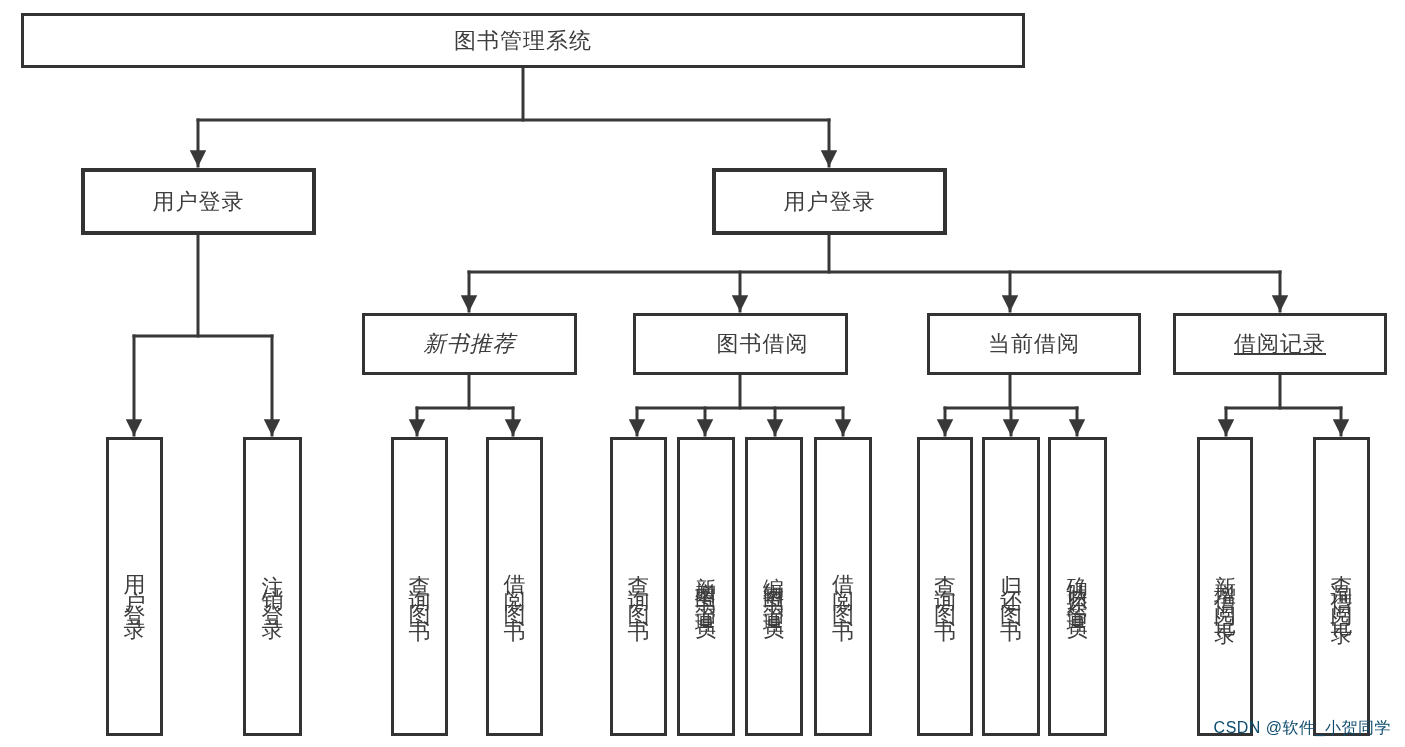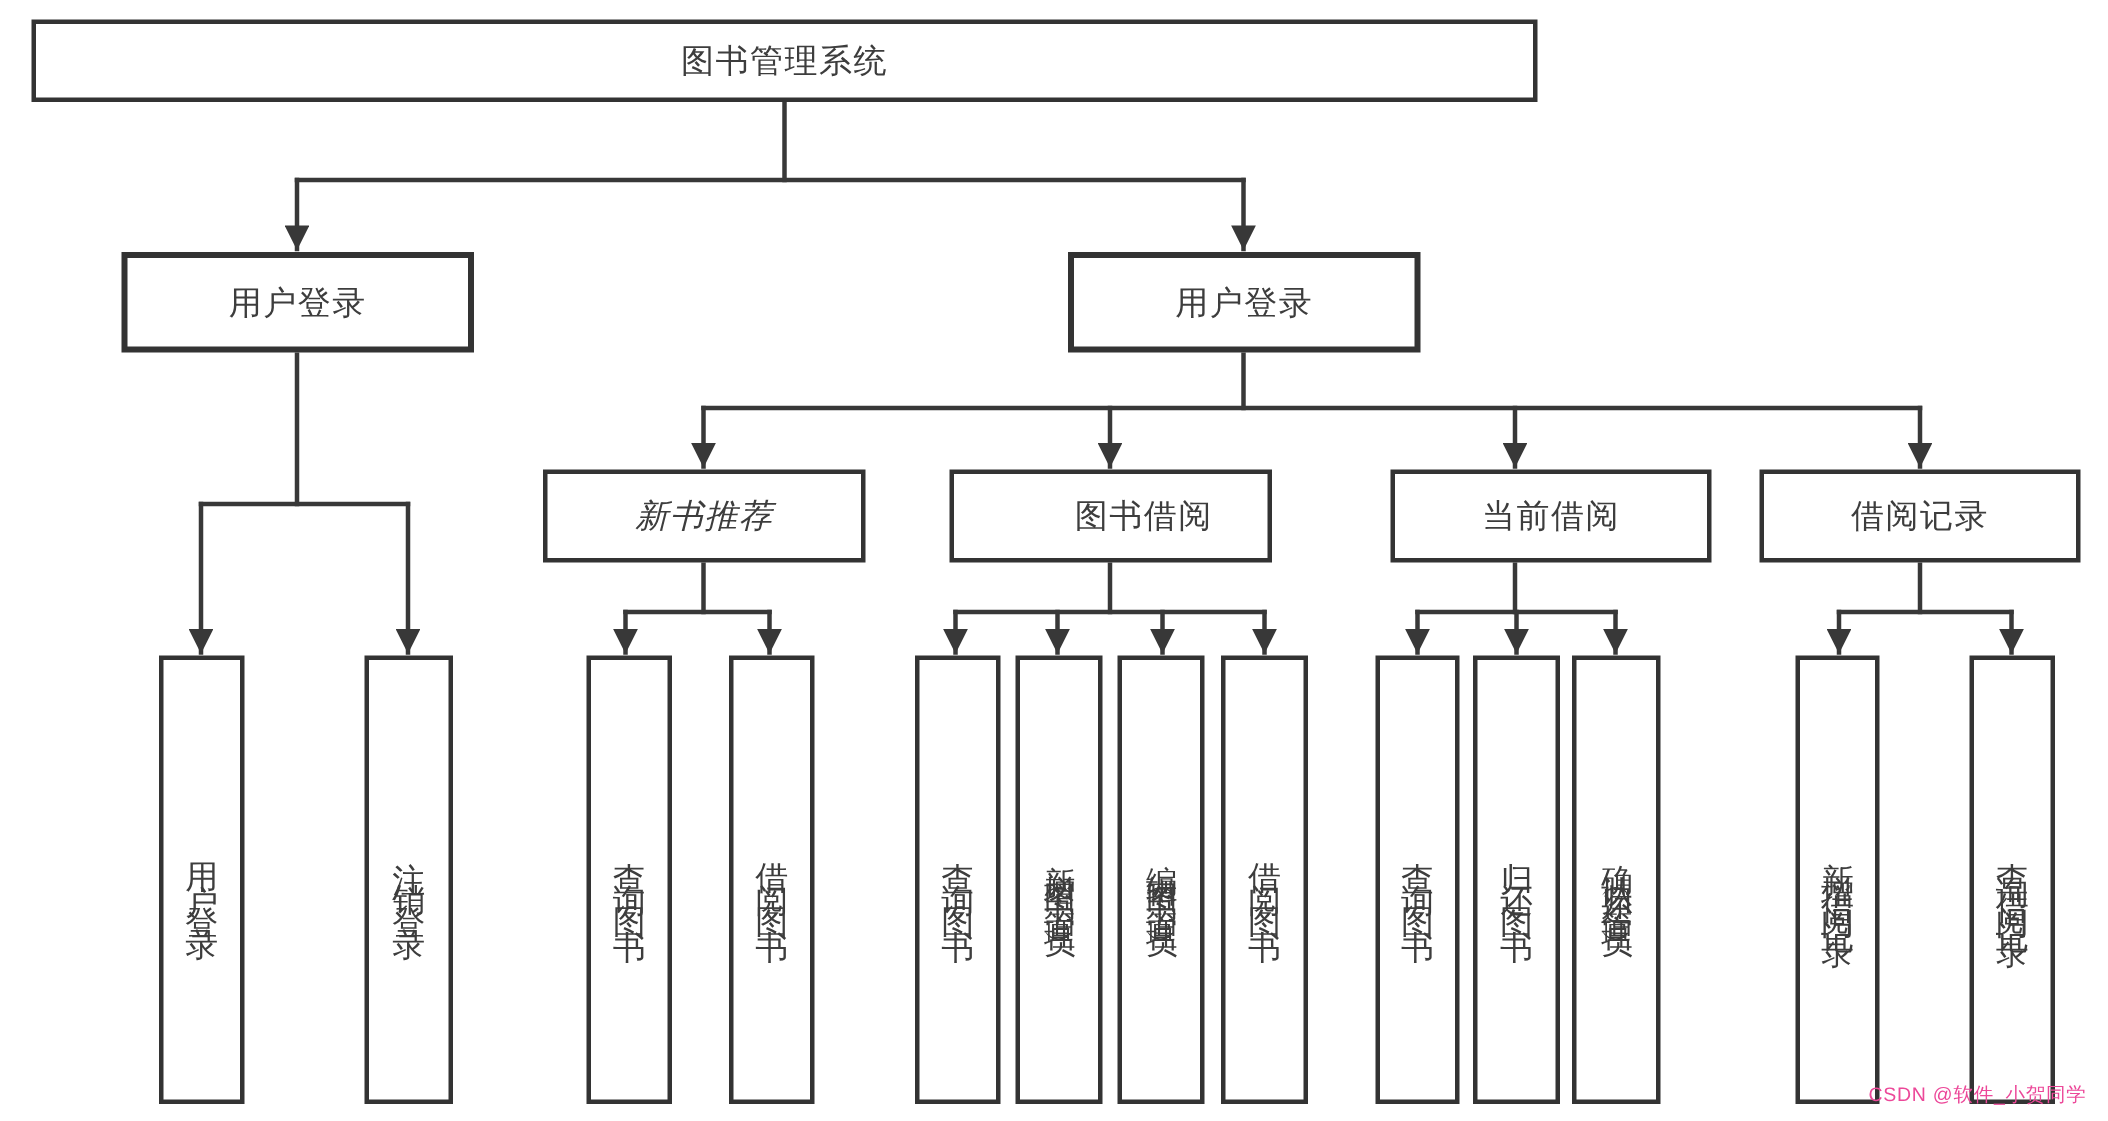--- a/index.html
+++ b/index.html
@@ -40,22 +40,22 @@
     text-orientation: mixed;
     white-space: nowrap;
   }
   .len4 span { letter-spacing: 15px; }
   .len6 span { letter-spacing: 10px; }
   .len9 span { letter-spacing: 6px; font-size: 21px; }
   #watermark {
     position: absolute;
     right: 14px;
     bottom: 8px;
-    font-size: 13px;
-    color: #ec4899;
+    font-size: 16px;
+    color: #0c4a6e;
     letter-spacing: 0.5px;
     white-space: nowrap;
   }
 </style>
 </head>
 <body>
 
 <div id="canvas">
 
   <svg id="wires" width="1405" height="747" viewBox="0 0 1405 747" xmlns="http://www.w3.org/2000/svg">
@@ -120,21 +120,21 @@
 
   <div class="node" style="left:362px; top:313px; width:215px; height:62px;font-style:italic;">
     <span>新书推荐</span>
   </div>
   <div class="node" style="left:633px; top:313px; width:215px; height:62px;padding-left:44px;">
     <span>图书借阅</span>
   </div>
   <div class="node" style="left:903px; top:313px; width:214px; height:62px;margin-left:24px;">
     <span>当前借阅</span>
   </div>
-  <div class="node" style="left:1173px; top:313px; width:214px; height:62px;">
+  <div class="node" style="left:1173px; top:313px; width:214px; height:62px;text-decoration:underline;">
     <span>借阅记录</span>
   </div>
 
   <div class="node vleaf len4" style="left:106px; top:437px; width:57px; height:299px;">
     <span>用户登录</span>
   </div>
   <div class="node vleaf len4" style="left:243px; top:437px; width:59px; height:299px;">
     <span>注销登录</span>
   </div>
 

